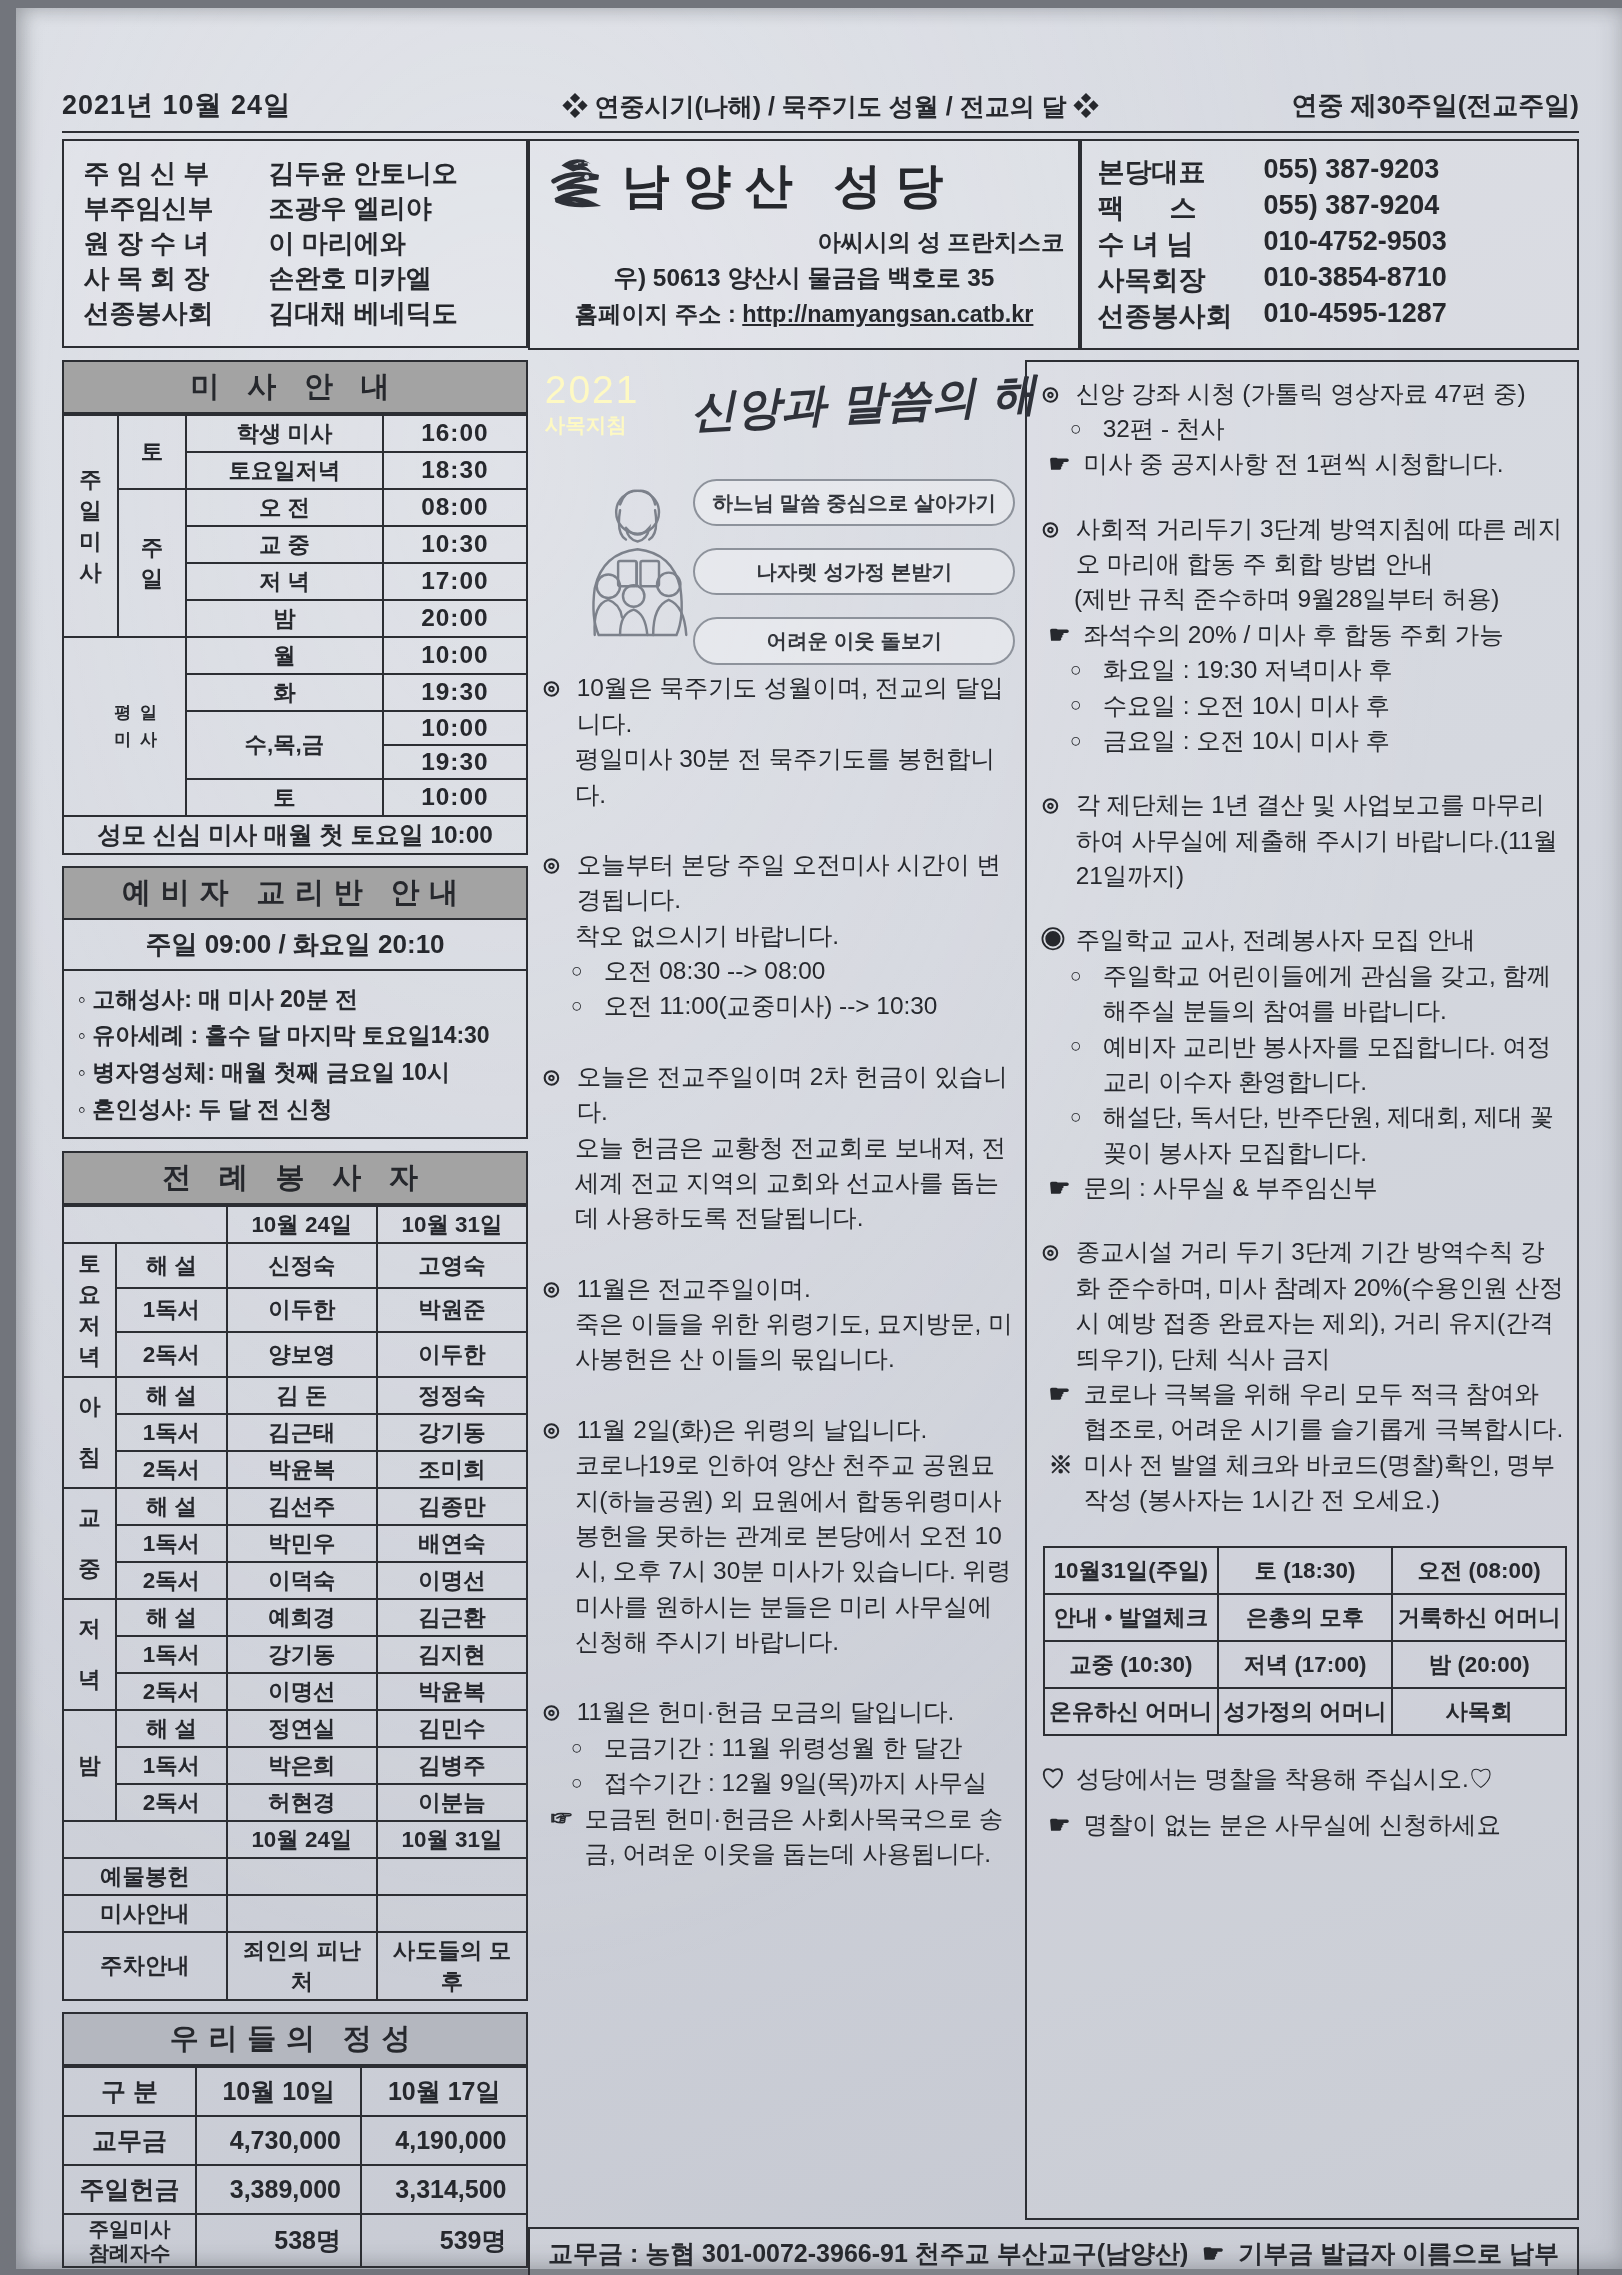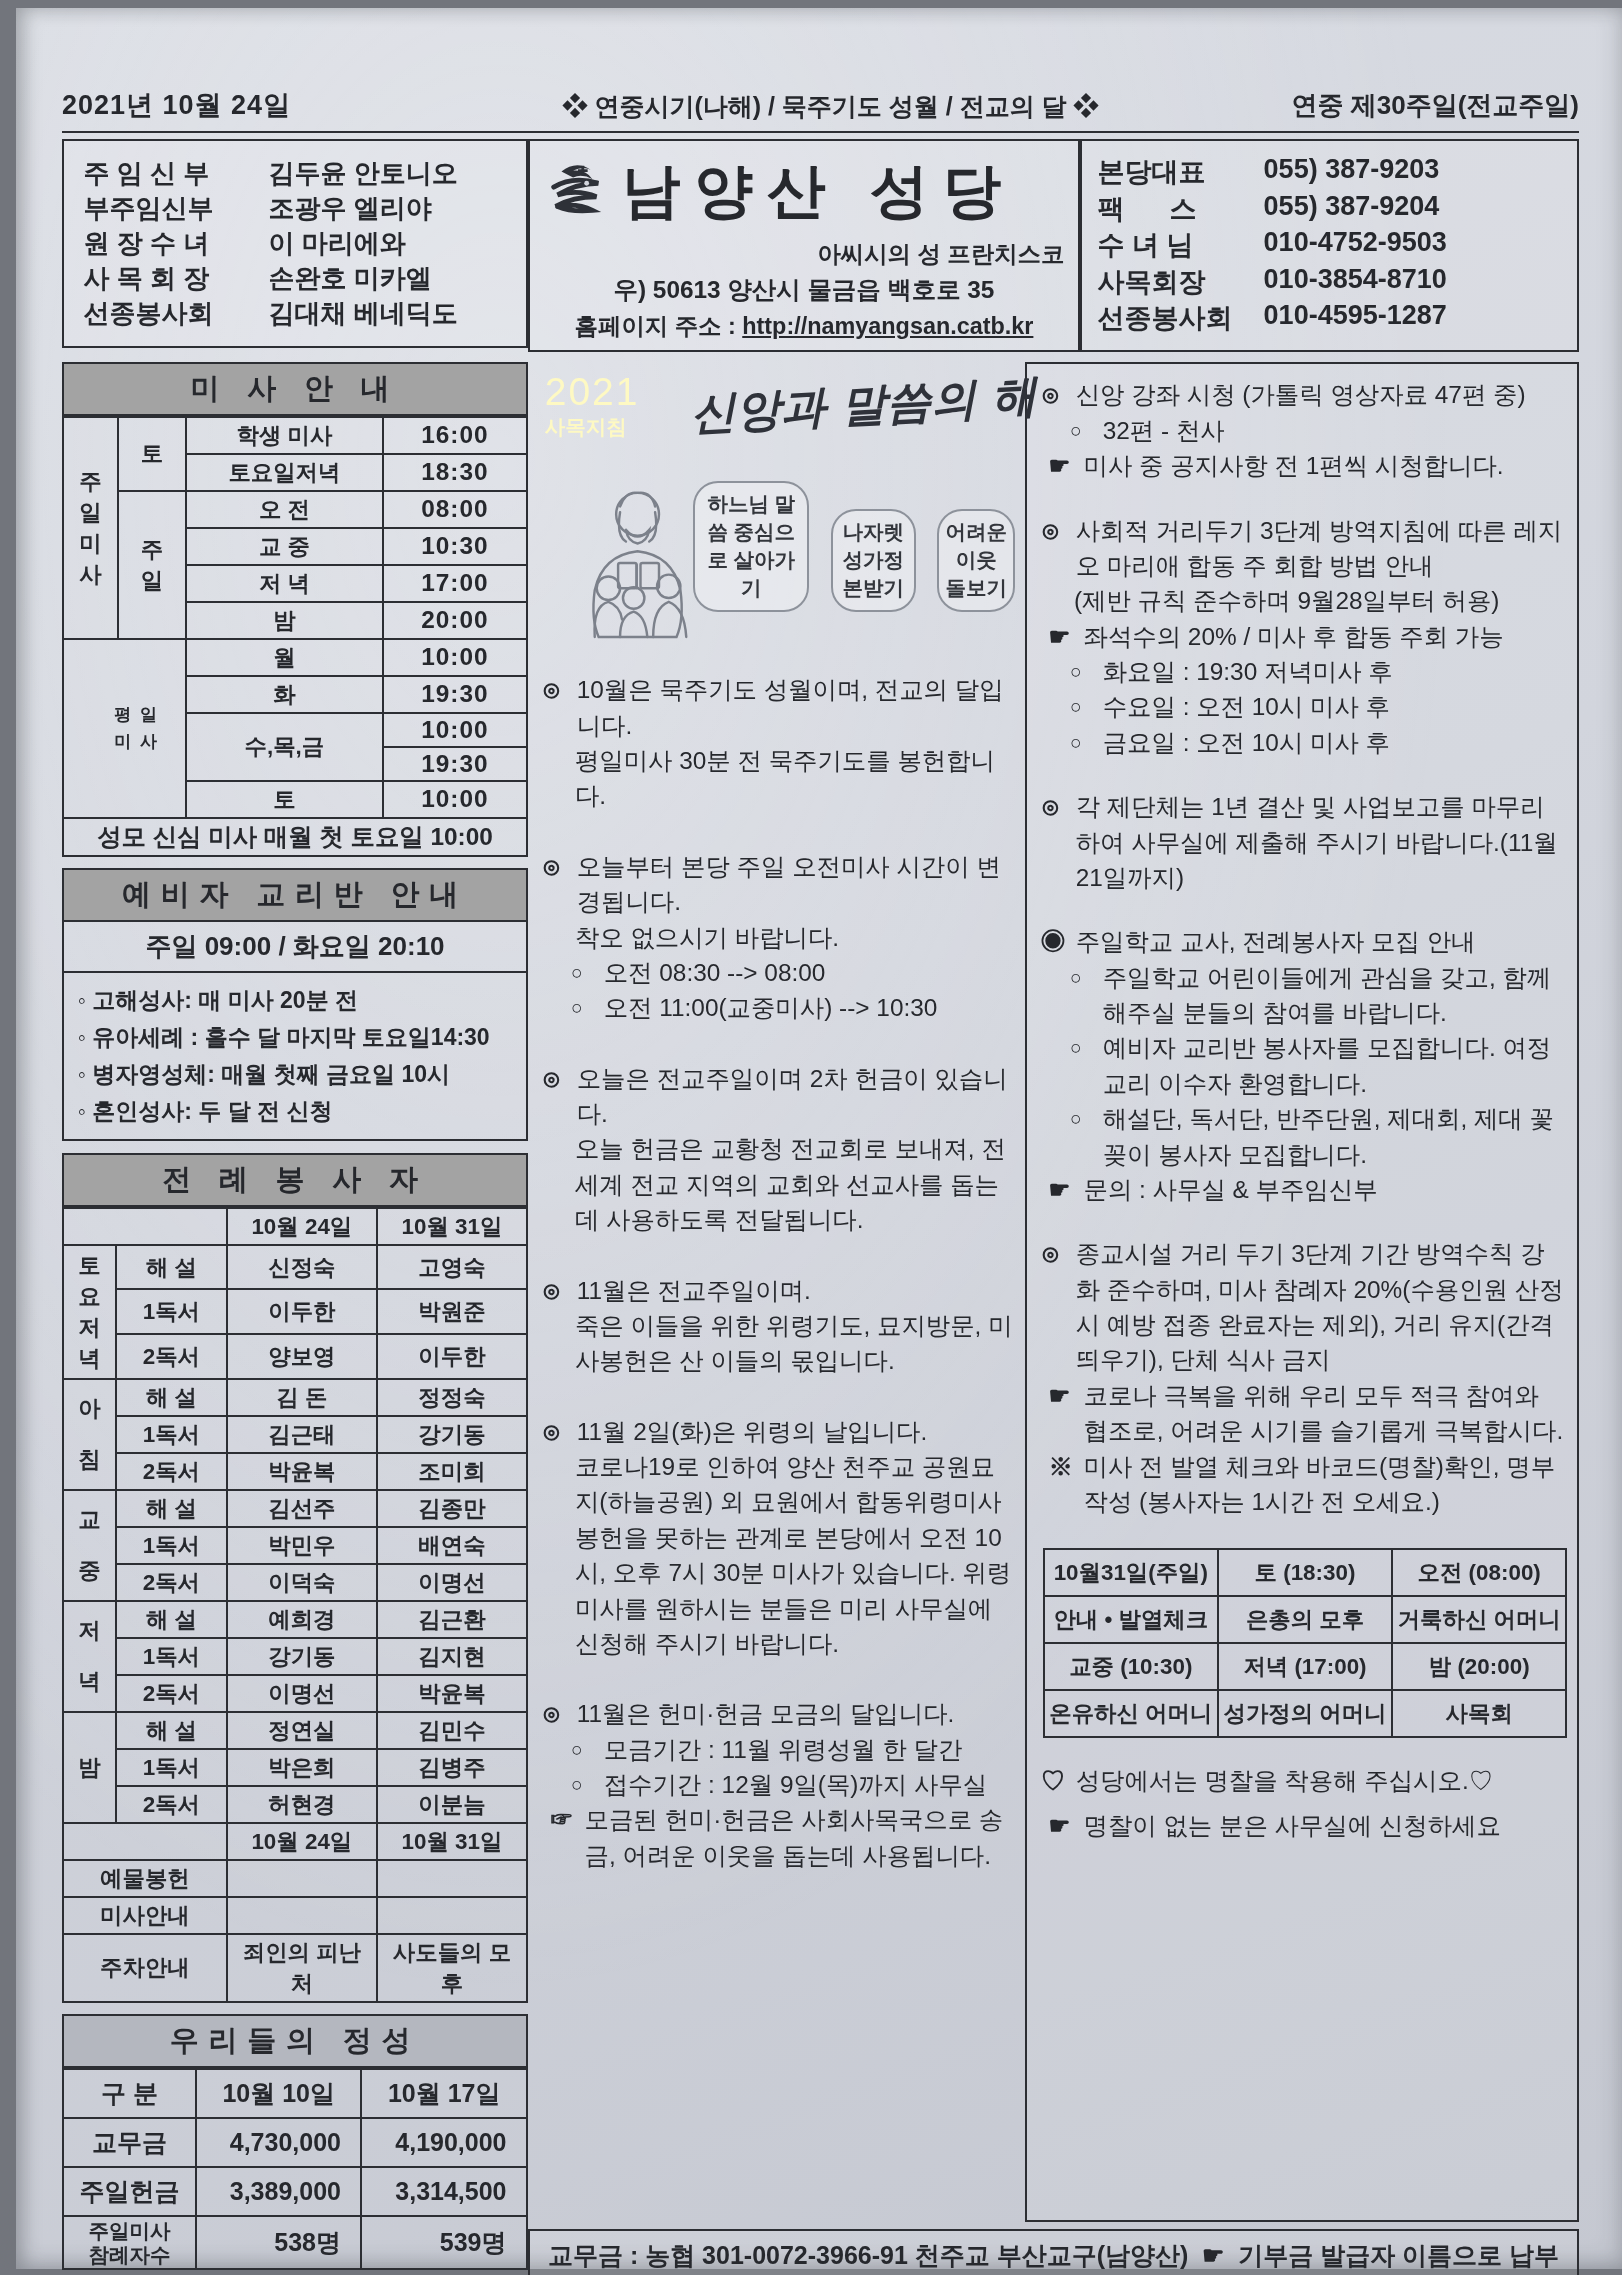--- a/index.html
+++ b/index.html
@@ -25,21 +25,21 @@
   .topstrip .week{font-size:26px;font-weight:700;width:390px;text-align:right;}
 
   
   .hdr{display:grid;grid-template-columns:466px 552px 499px;margin-top:5.9px;}
   .hdr>div{border:2.9px solid #2c2e33;background:rgba(255,255,255,.12);}
   .hdr .staffbox{padding:15.6px 19.5px;display:flex;flex-direction:column;justify-content:space-between;height:174px;border-right-width:2px;}
   .staffrow{display:flex;font-size:26px;font-weight:600;}
   .staffrow .role{width:185px;flex:none;}
   .hdr .churchbox{border-left-width:2px;border-right-width:2px;padding:9.8px 13.7px 7.8px;position:relative;}
   .church-title-row{display:flex;align-items:center;gap:13.7px;margin-top:2px;}
-  .church-name{font-size:59px;font-weight:800;letter-spacing:13.7px;white-space:nowrap;}
+  .church-name{font-size:48px;font-weight:800;letter-spacing:13.7px;white-space:nowrap;}
   .church-patron{font-size:23.4px;font-weight:600;margin:5.9px 0 0 2px;text-align:right;}
   .church-addr{font-size:24.4px;font-weight:600;text-align:center;margin-top:3.9px;}
   .church-home{font-size:23.4px;font-weight:600;text-align:center;margin-top:3.9px;}
   .church-home .url{text-decoration:underline;}
   .hdr .contactbox{padding:13.7px 15.6px;display:flex;flex-direction:column;justify-content:space-between;border-left-width:2px;}
   .contactrow{display:flex;font-size:27px;font-weight:600;}
   .contactrow .clabel{width:166px;flex:none;white-space:pre;}
 
   
   .main{display:grid;grid-template-columns:466px 497px 554px;grid-template-rows:auto 60px;margin-top:9.8px;}
@@ -77,21 +77,21 @@
 
   
   .logo-block{position:relative;height:293px;margin-bottom:13.7px;}
   .pastoral{position:absolute;left:3px;top:5.9px;color:#fef9c3;}
   .pastoral .y{font-size:39px;font-weight:500;letter-spacing:2px;line-height:1;}
   .pastoral .s{font-size:20.5px;font-weight:600;margin-top:2px;}
   .calli{position:absolute;left:146px;top:15.6px;width:351px;text-align:center;
     font-family:"DejaVu Serif", serif;font-style:italic;font-weight:700;font-size:45px;
     transform:rotate(-3deg);color:#2f323a;line-height:1.05;}
   .holyfam{position:absolute;left:5.9px;top:107px;}
-  .pills{position:absolute;right:0;top:115px;width:322px;display:flex;flex-direction:row;gap:21.5px;align-items:flex-end;}
+  .pills{position:absolute;right:0;top:115px;width:322px;display:flex;flex-direction:column;gap:21.5px;}
   .pill{border:2px solid #8d929b;border-radius:25px;background:rgba(255,255,255,.3);
     text-align:center;font-size:20.5px;font-weight:700;padding:7.8px 5.9px;color:#33363c;}
 
   
   .notice{margin-bottom:35px;}
   .col-right .notice{margin-bottom:29px;}
   .ln{display:flex;align-items:flex-start;font-size:24.4px;font-weight:500;line-height:1.45;text-align:left;}
   .ln .mk{flex:none;width:35px;font-weight:700;}
   .ln .tx{flex:1;}
   .ln-body{padding-left:21.5px;}

